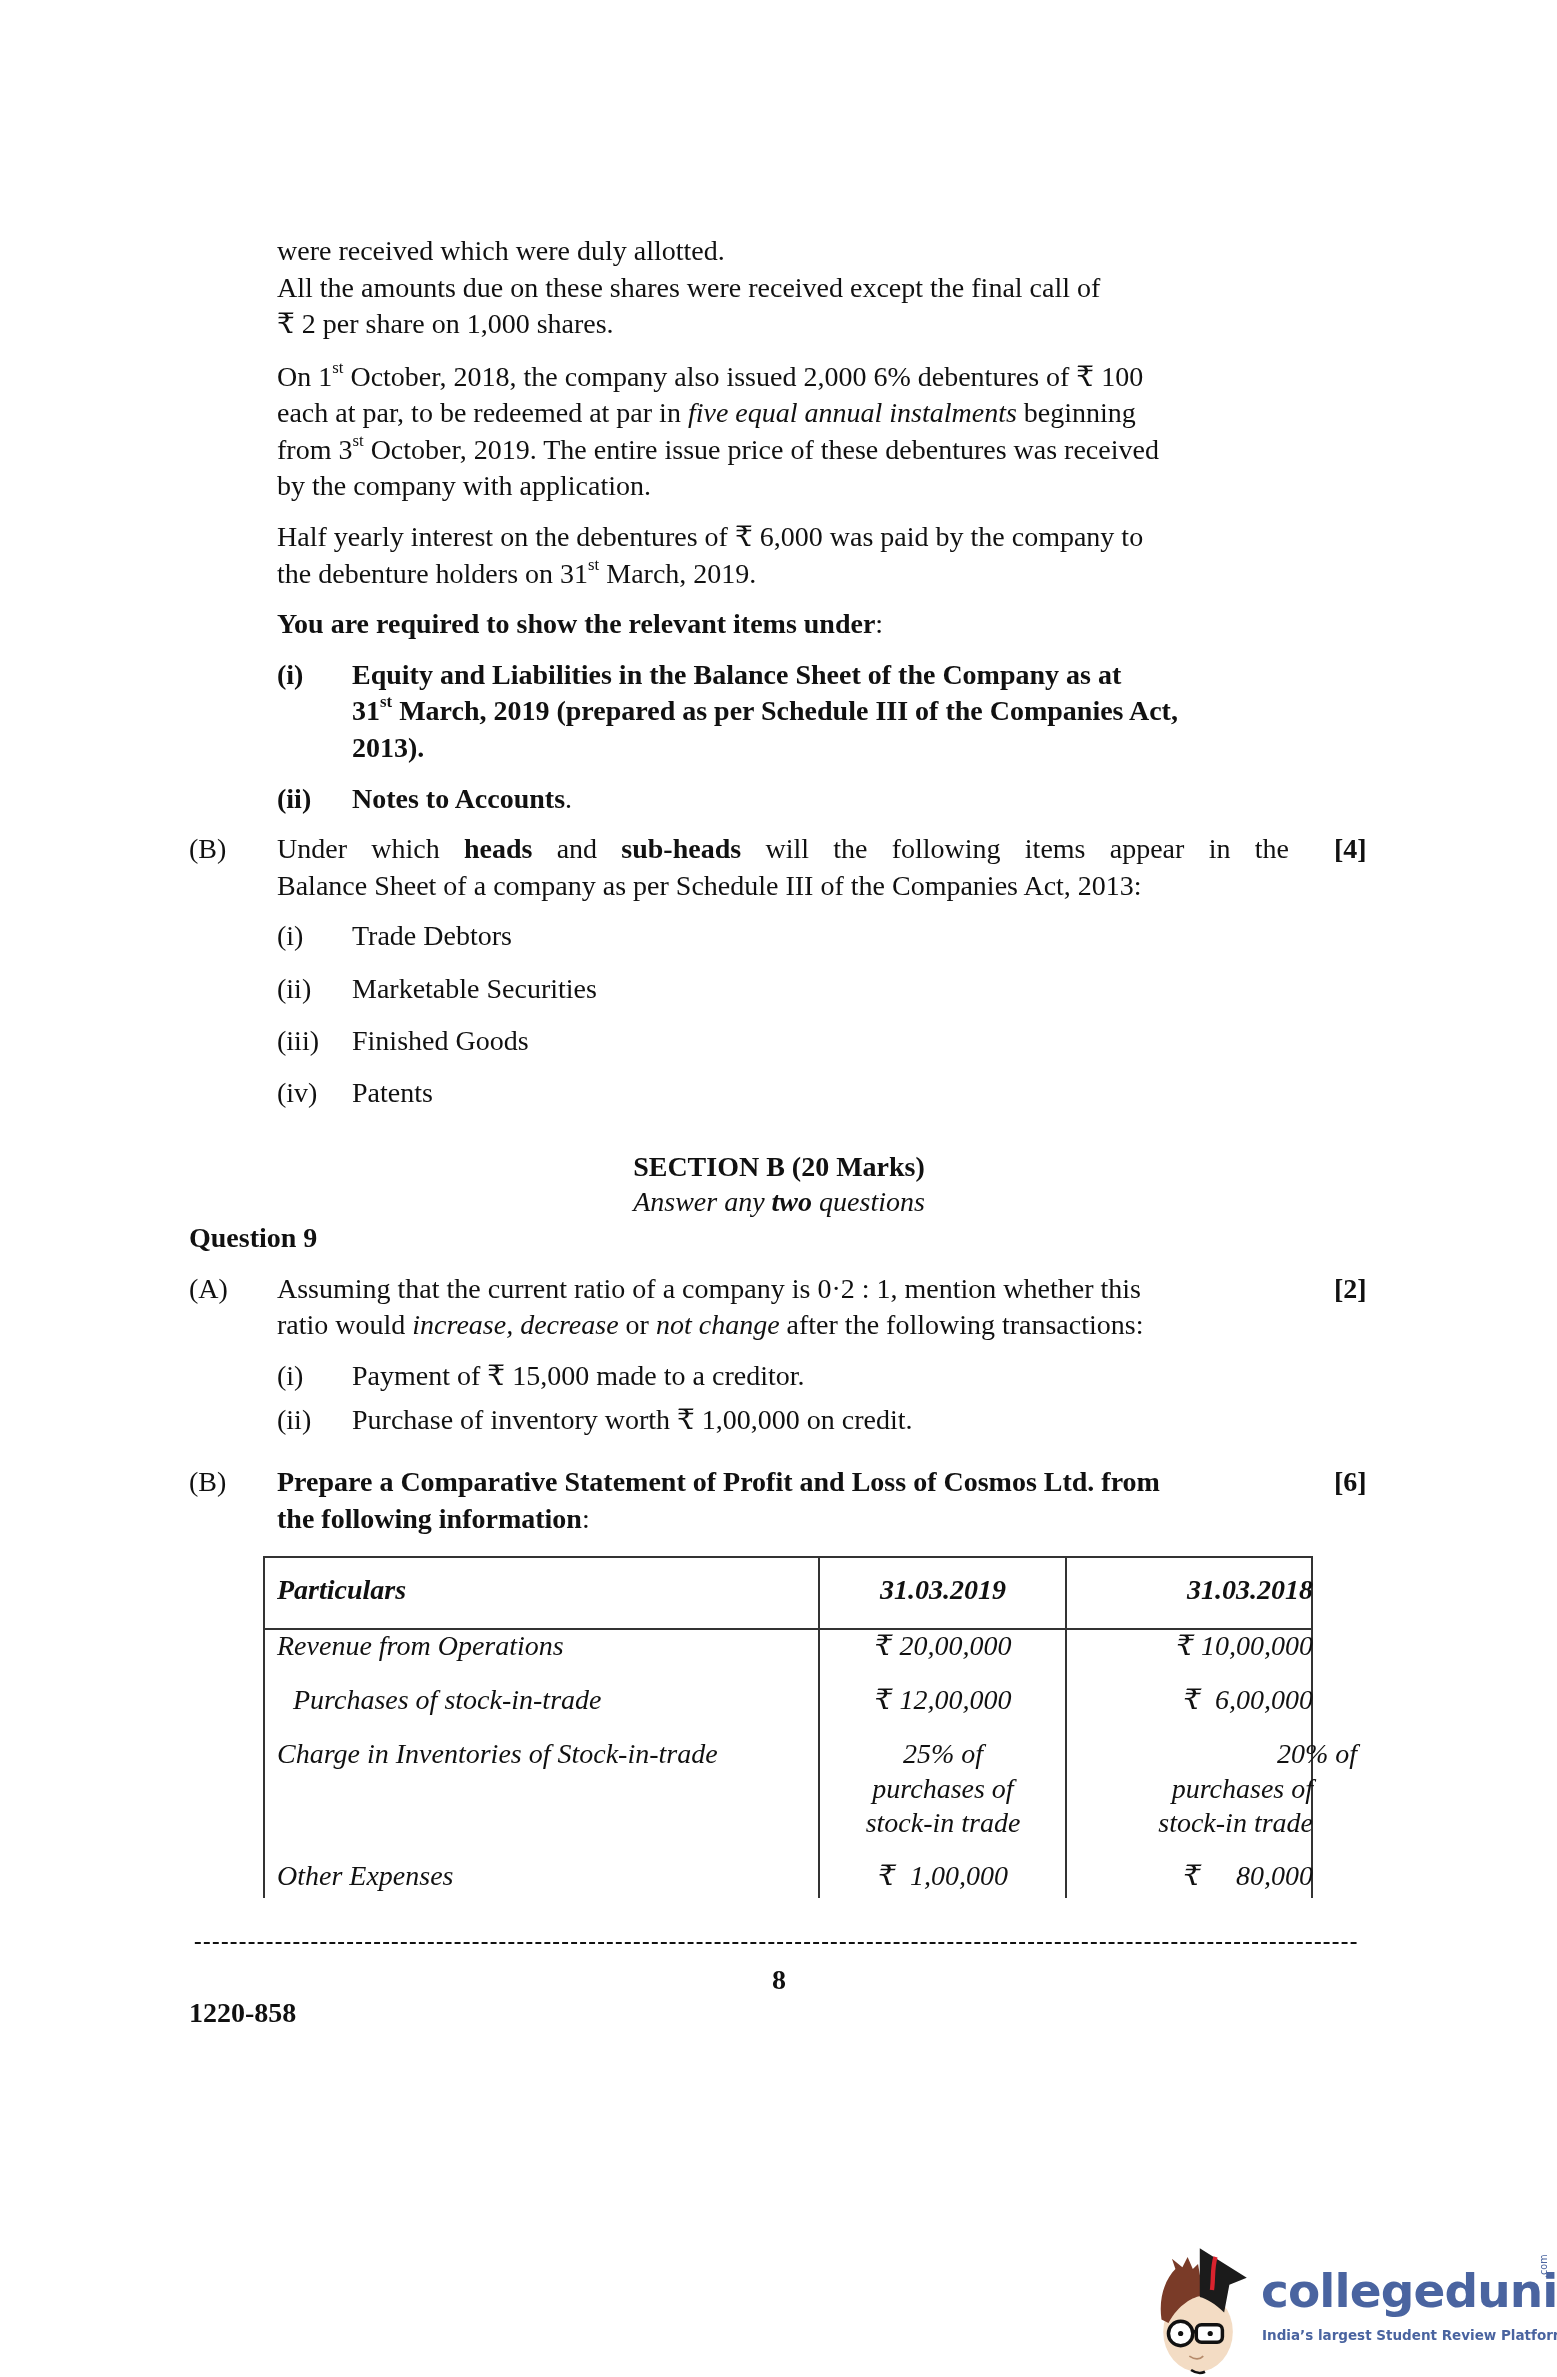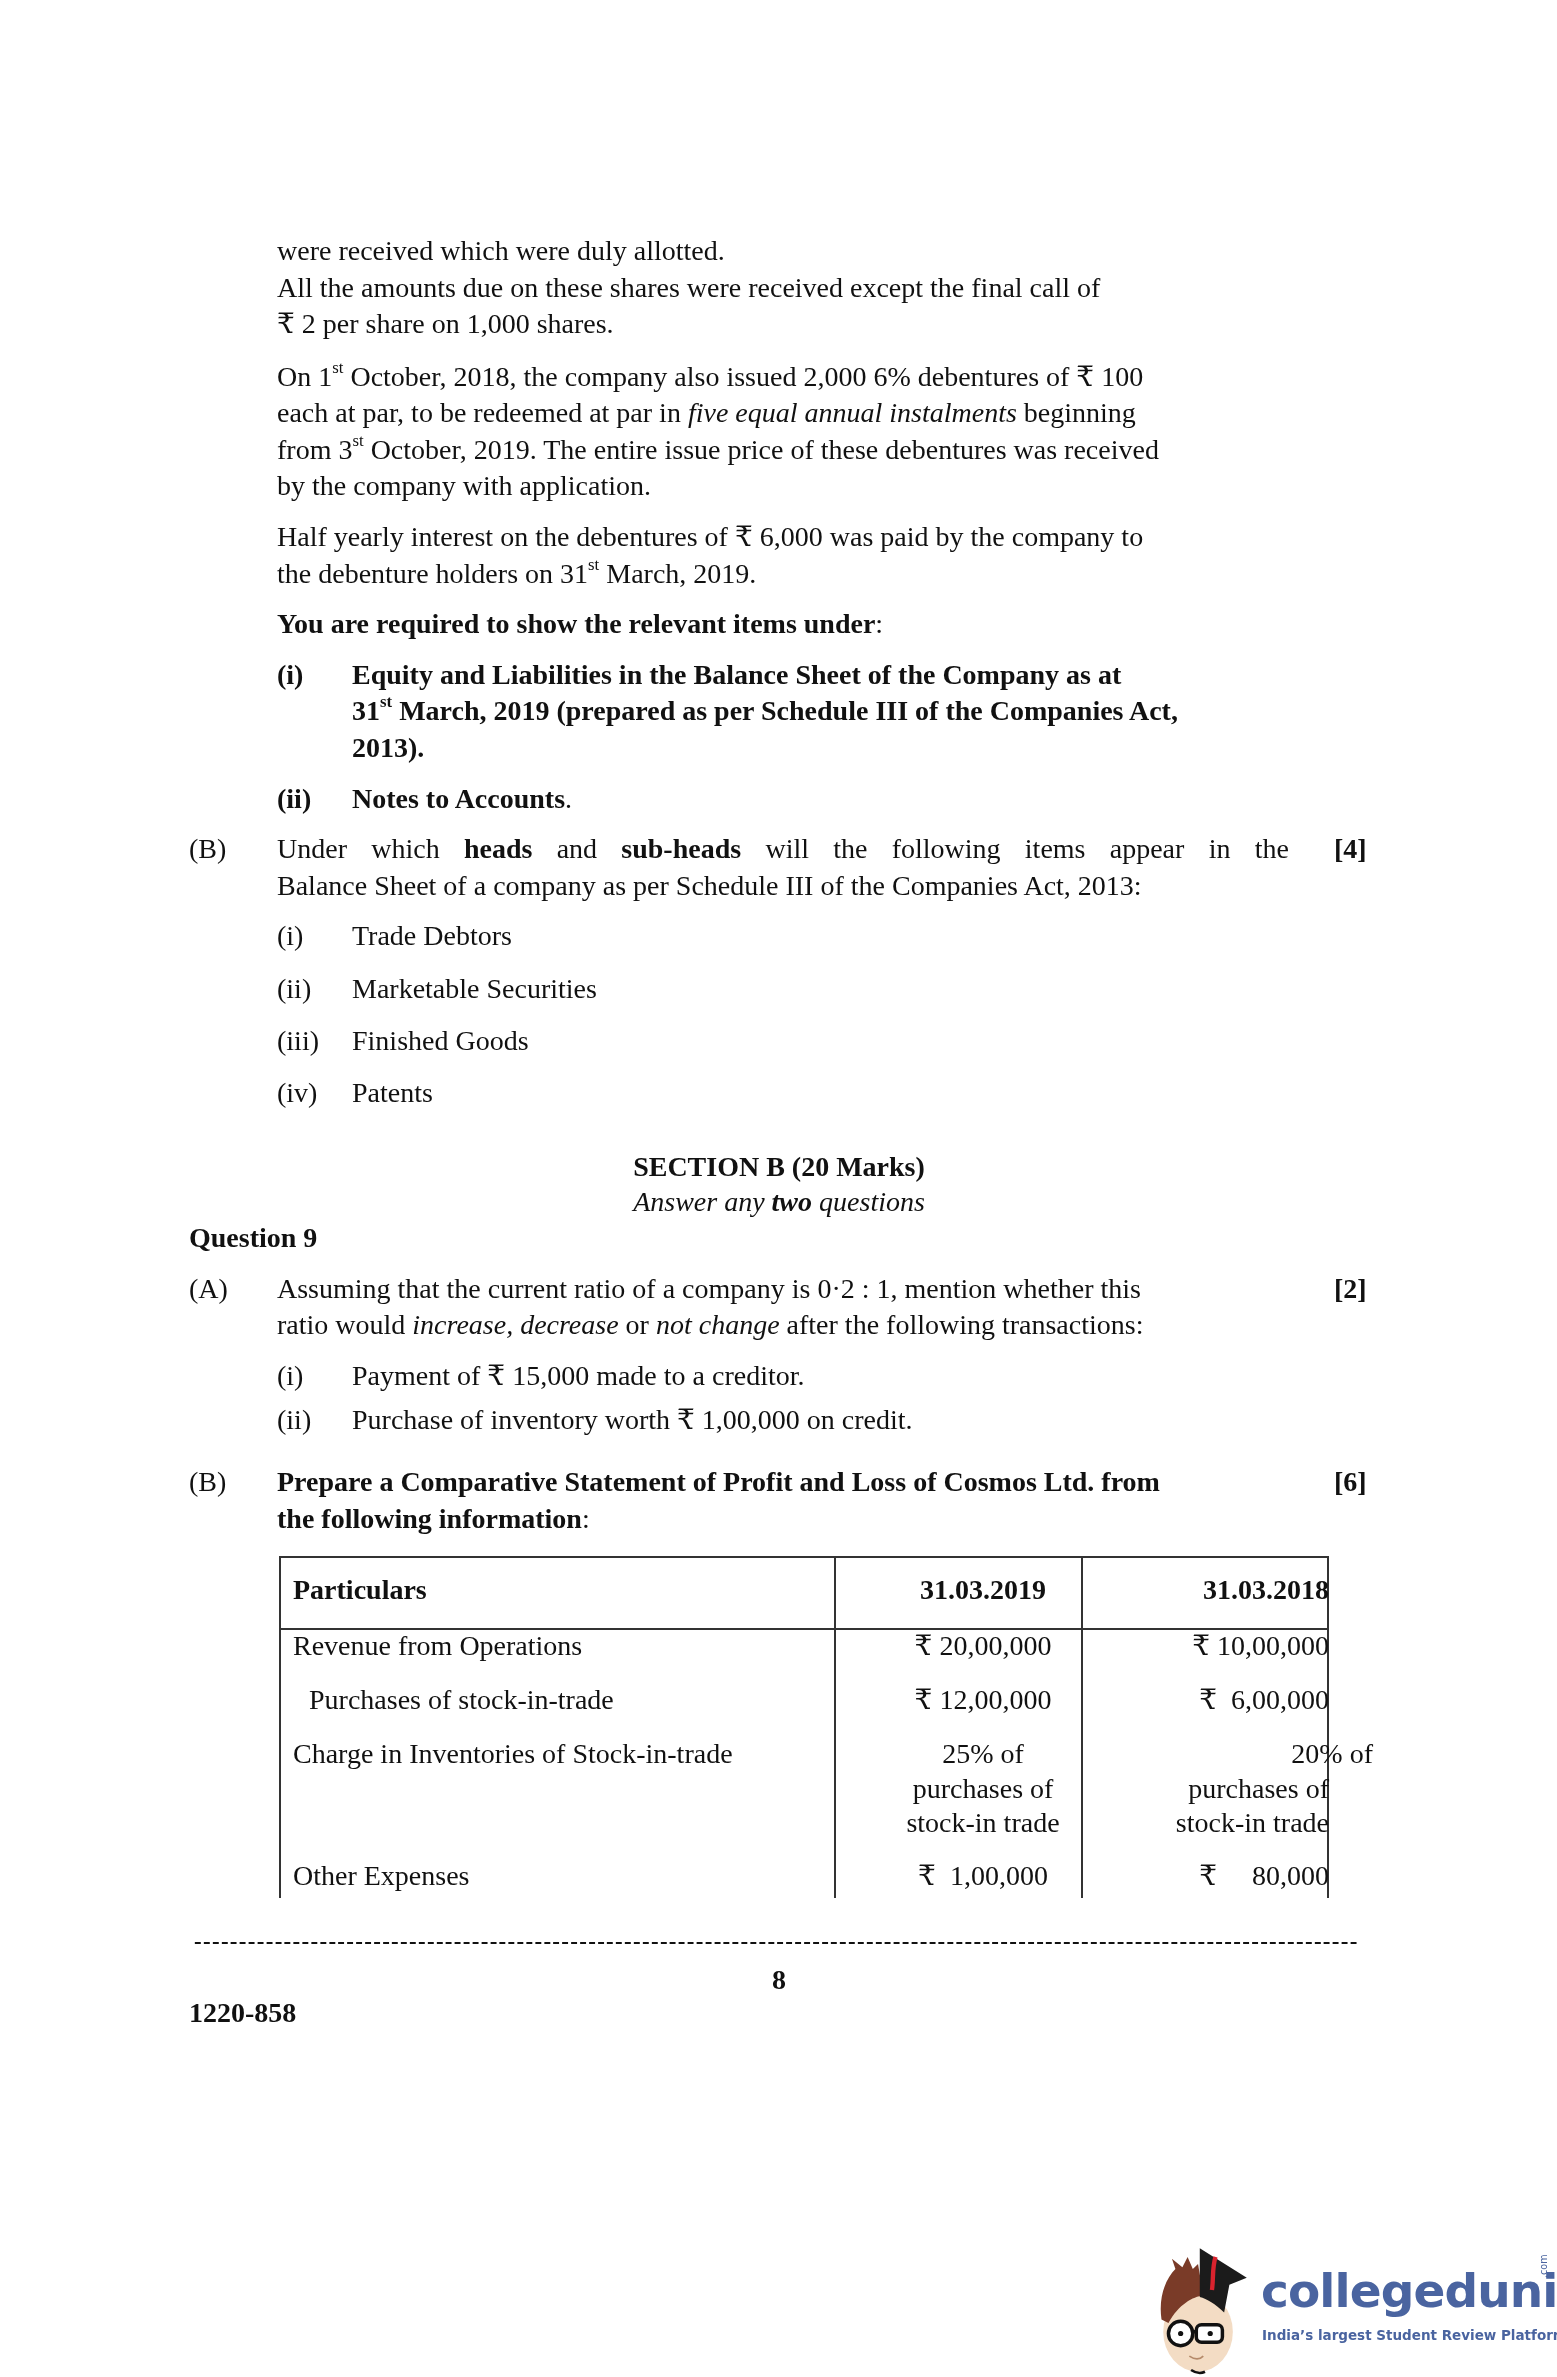--- a/index.html
+++ b/index.html
@@ -12,26 +12,26 @@
   .b { font-weight: bold; }
   .i { font-style: italic; }
   sup { font-size: 60%; line-height: 0; vertical-align: 0.75em; }
   .mark { position: absolute; left: 1334px; font-weight: bold; line-height: 37px; }
   .label { position: absolute; left: 189px; line-height: 37px; }
   .sublabel { position: absolute; left: 277px; line-height: 37px; }
   .subtext { position: absolute; left: 352px; line-height: 37px; white-space: nowrap; }
   .just { position: absolute; left: 277px; width: 1012px; text-align: justify; text-align-last: justify; line-height: 37px; white-space: nowrap; }
 
   
-  .tbl { position: absolute; left: 279px; top: 1556px; width: 1050px; height: 342px; }
+  .tbl { position: absolute; left: 263px; top: 1556px; width: 1050px; height: 342px; font-style: italic; }
   .tbl .vline { position: absolute; top: 0; width: 1.7px; height: 342px; background: #333; }
   .tbl .hline { position: absolute; left: 0; width: 1050px; height: 1.7px; background: #333; }
   .cell { position: absolute; line-height: 35px; white-space: nowrap; }
   .c1 { left: 14px; }
-  .c2 { left: 556px; width: 248px; text-align: center; margin-left: 24px; }
+  .c2 { left: 556px; width: 248px; text-align: center; }
   .c3 { left: 804px; width: 246px; text-align: right; }
 
   .dashes { position: absolute; left: 194px; top: 1929px; width: 1173px; height: 26px; overflow: hidden;
     font-family: "Liberation Serif", serif; font-weight: bold; font-size: 23px; letter-spacing: 1.3px; line-height: 26px; }
   .pagenum { position: absolute; left: 0; width: 1558px; text-align: center; top: 1964px; font-weight: bold; font-size: 28px; }
   .code { position: absolute; left: 189px; top: 1997px; font-weight: bold; font-size: 28px; }
 
   
   .logo { position: absolute; left: 1149px; top: 2243px; width: 408px; height: 134px; }
   .logo-word { position: absolute; left: 112px; top: 17.4px; font-family: "DejaVu Sans", sans-serif; font-weight: bold;

